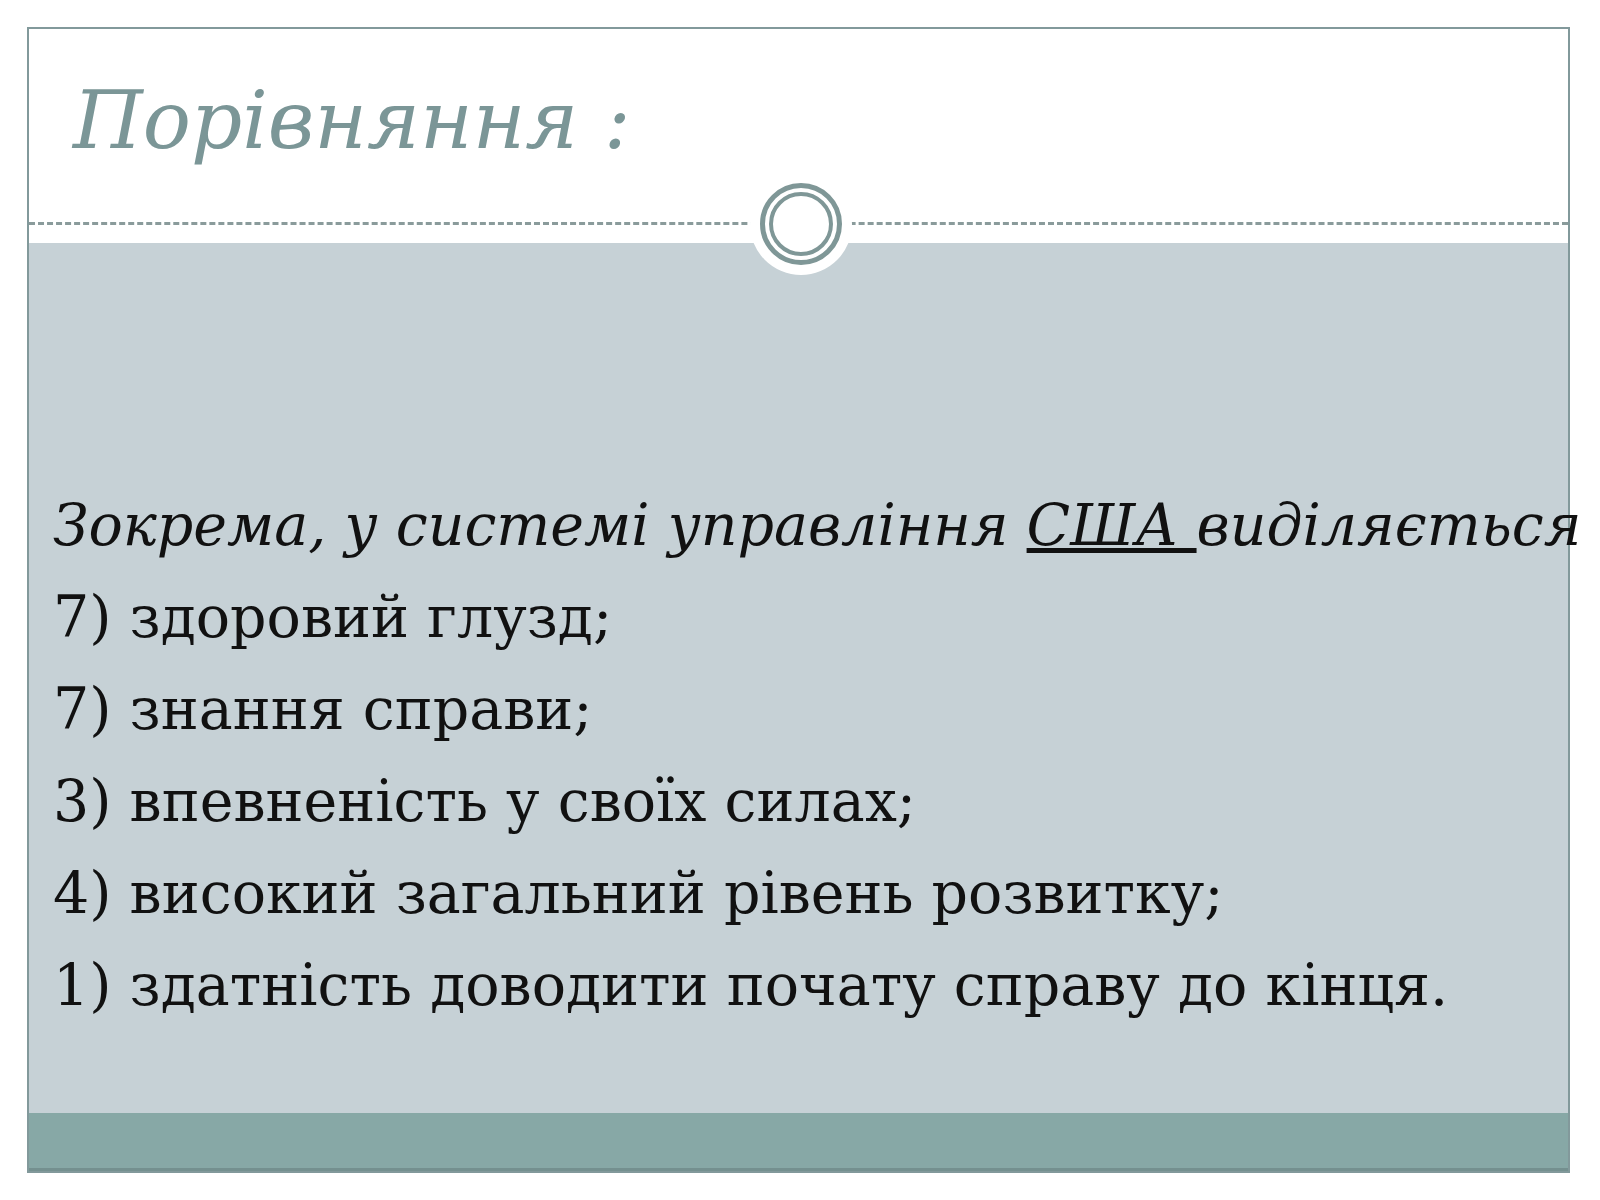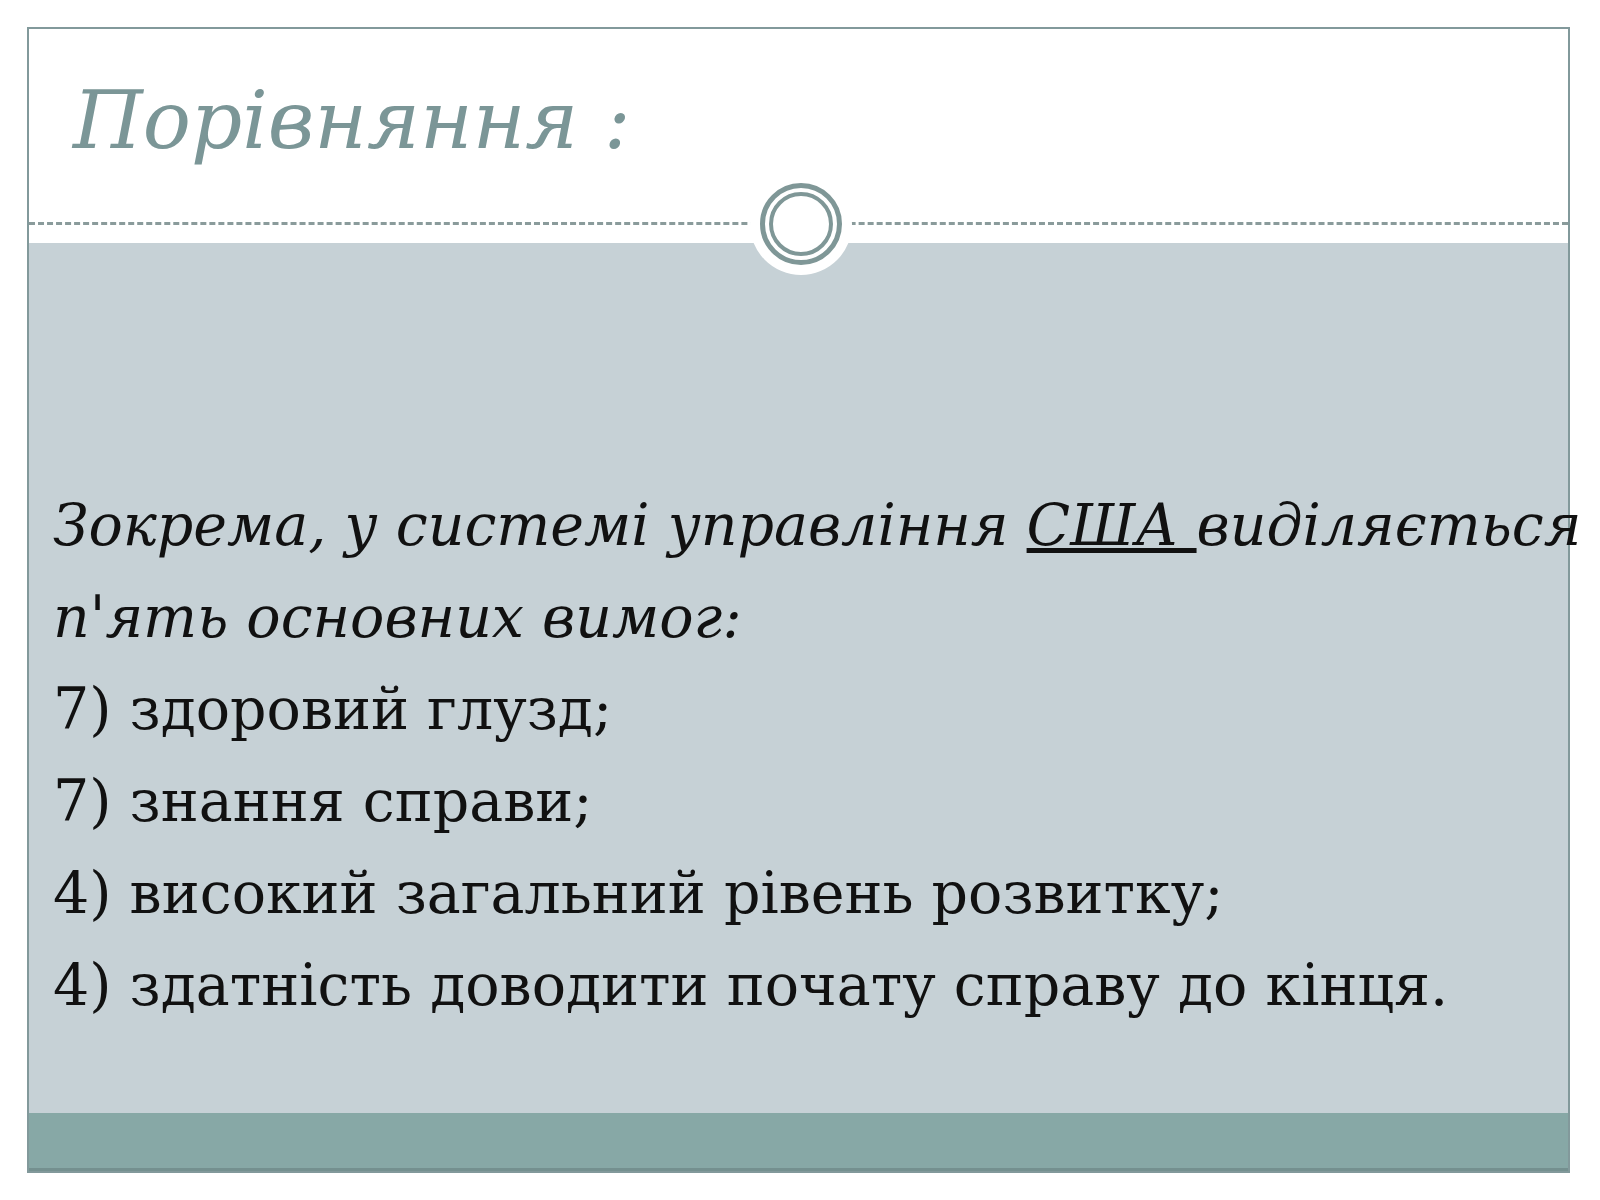--- a/index.html
+++ b/index.html
@@ -137,26 +137,26 @@
     <div class="slide-title">Порівняння :</div>
   </div>
 
   <div class="content-band">
     <div class="body-text">
 
       <div class="intro-line">
         <span>Зокрема, у системі управління </span><span class="intro-underline">США </span><span>виділяється</span>
       </div>
 
-      <div class="intro-line">п'ять основних вимог:</div>
 
       <div class="list-item">7) здоровий глузд;</div>
       <div class="list-item">7) знання справи;</div>
+      <div class="list-item">3) впевненість у своїх силах;</div>
       <div class="list-item">4) високий загальний рівень розвитку;</div>
-      <div class="list-item">4) здатність доводити почату справу до кінця.</div>
+      <div class="list-item">1) здатність доводити почату справу до кінця.</div>
 
     </div>
   </div>
 
   <div class="divider-line"></div>
   <div class="circle-disc"></div>
   <div class="ring-outer"></div>
   <div class="ring-inner"></div>
 
   <div class="footer-bar"></div>

